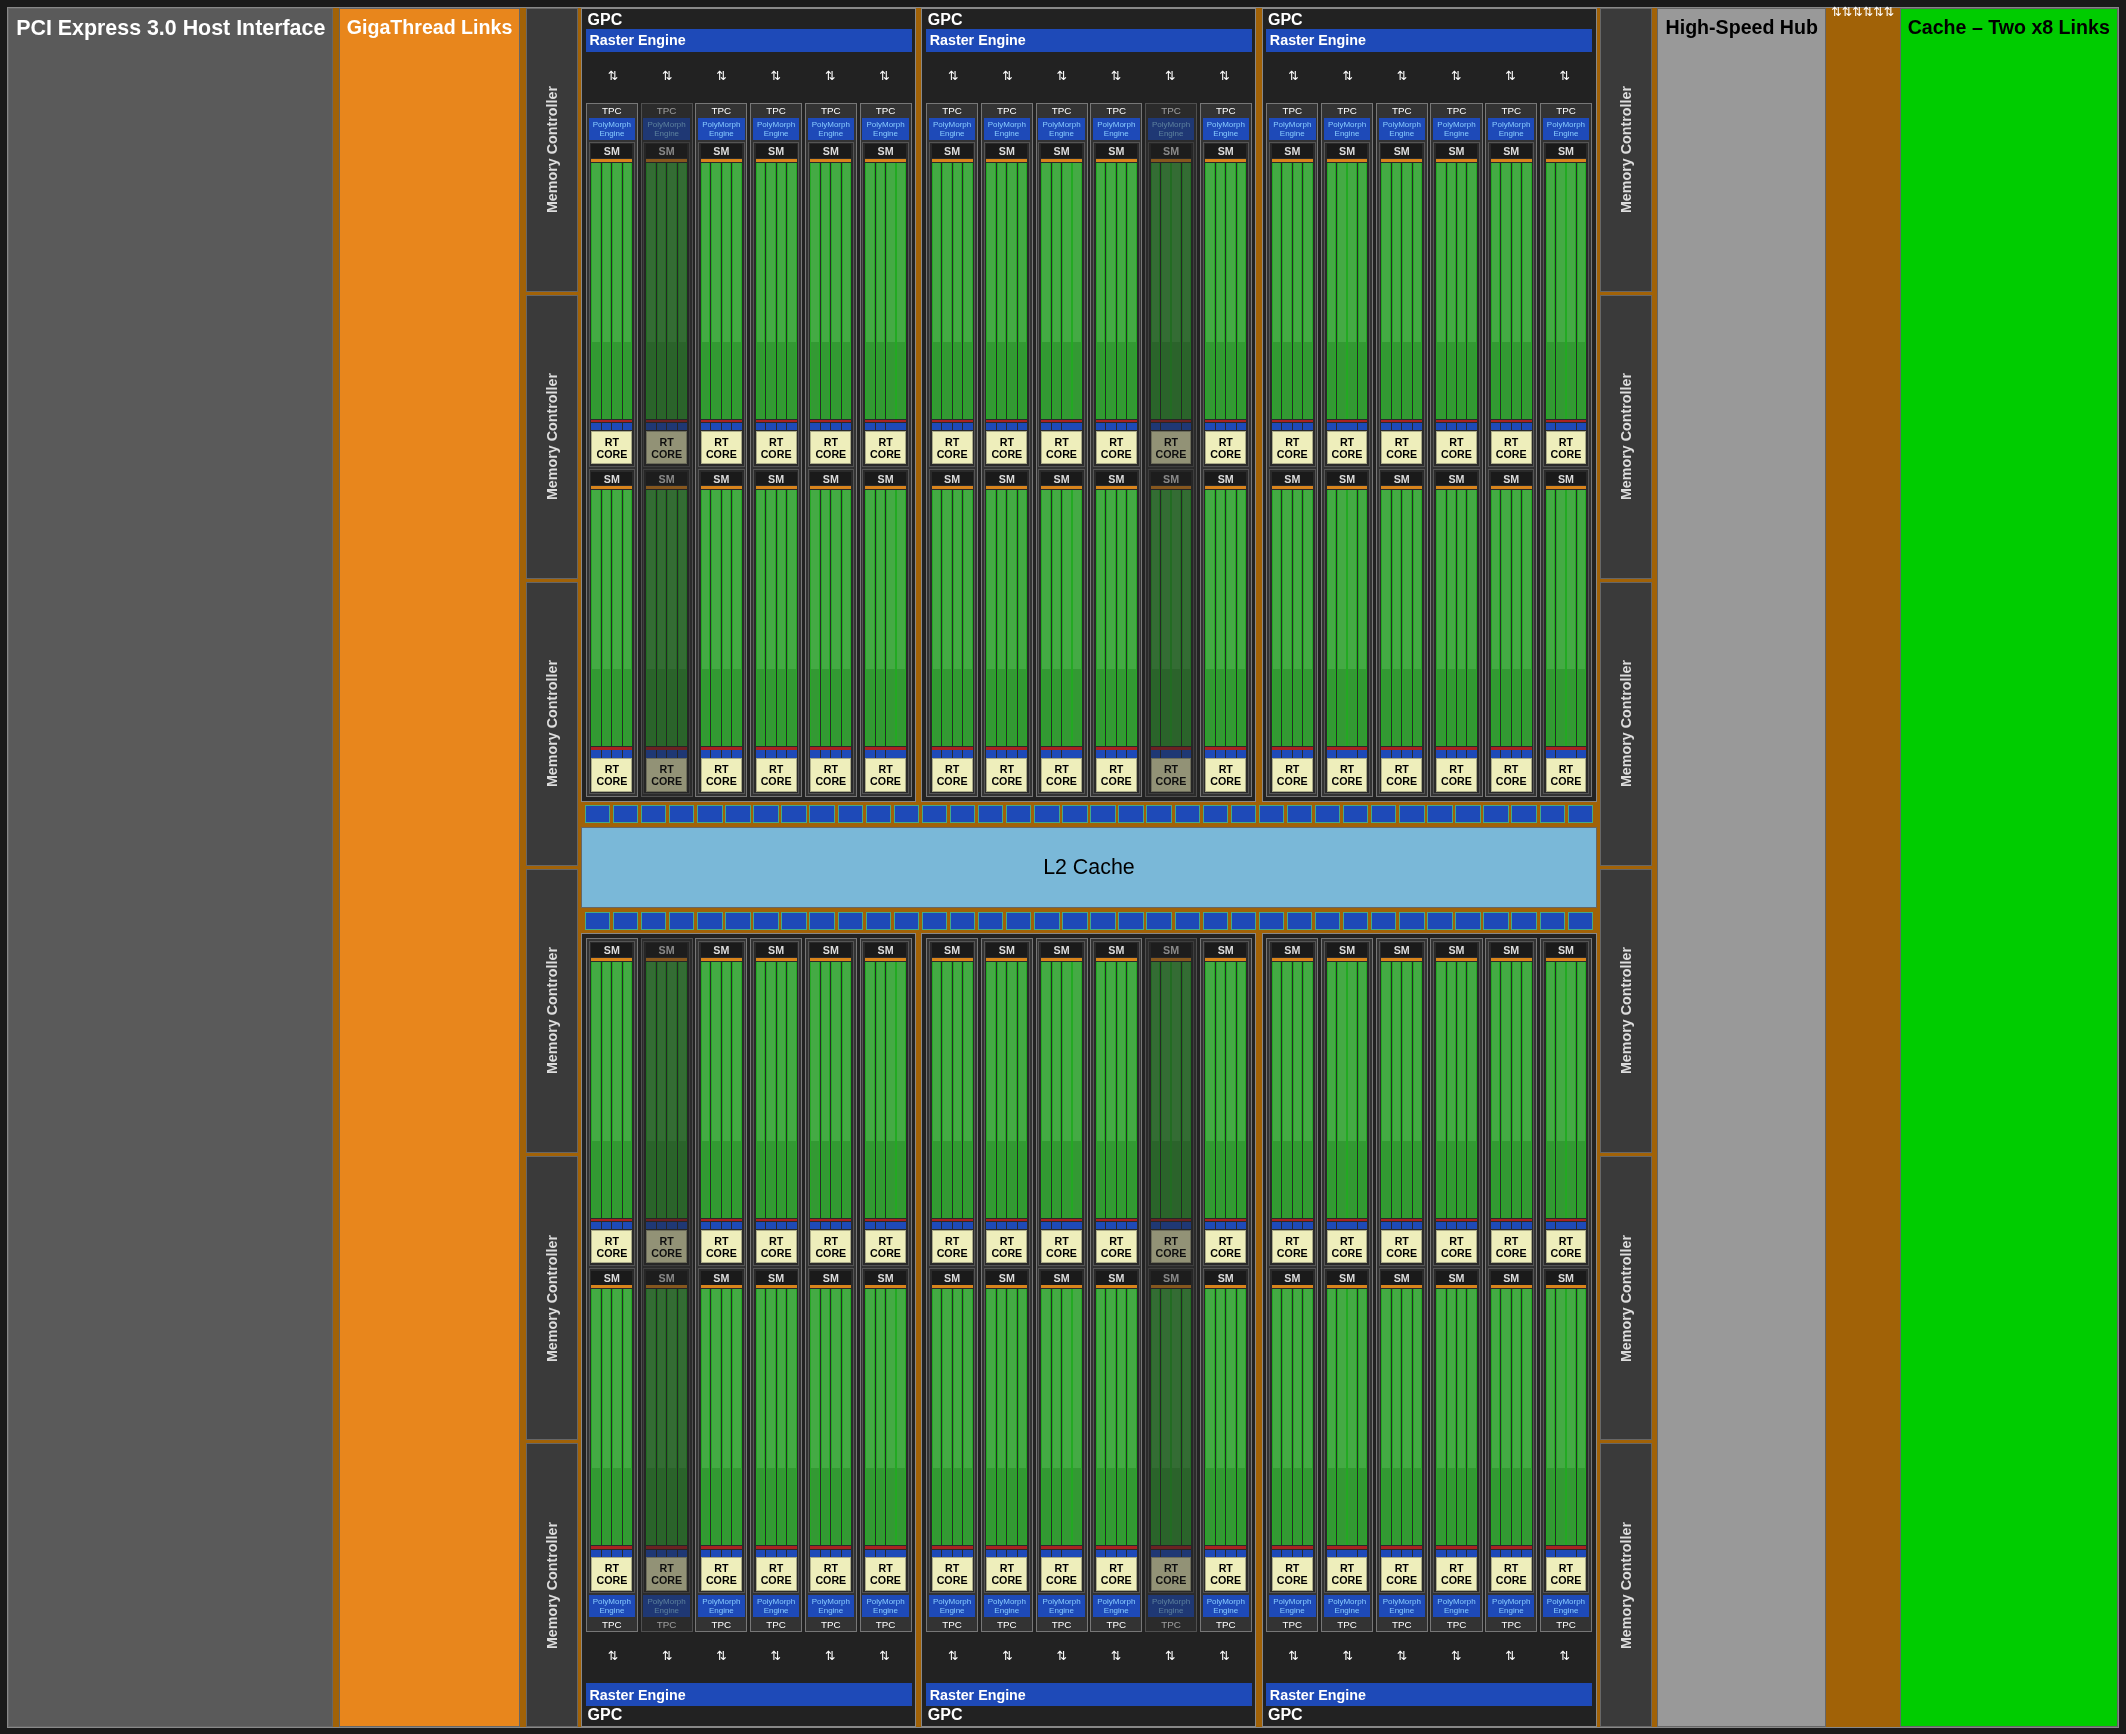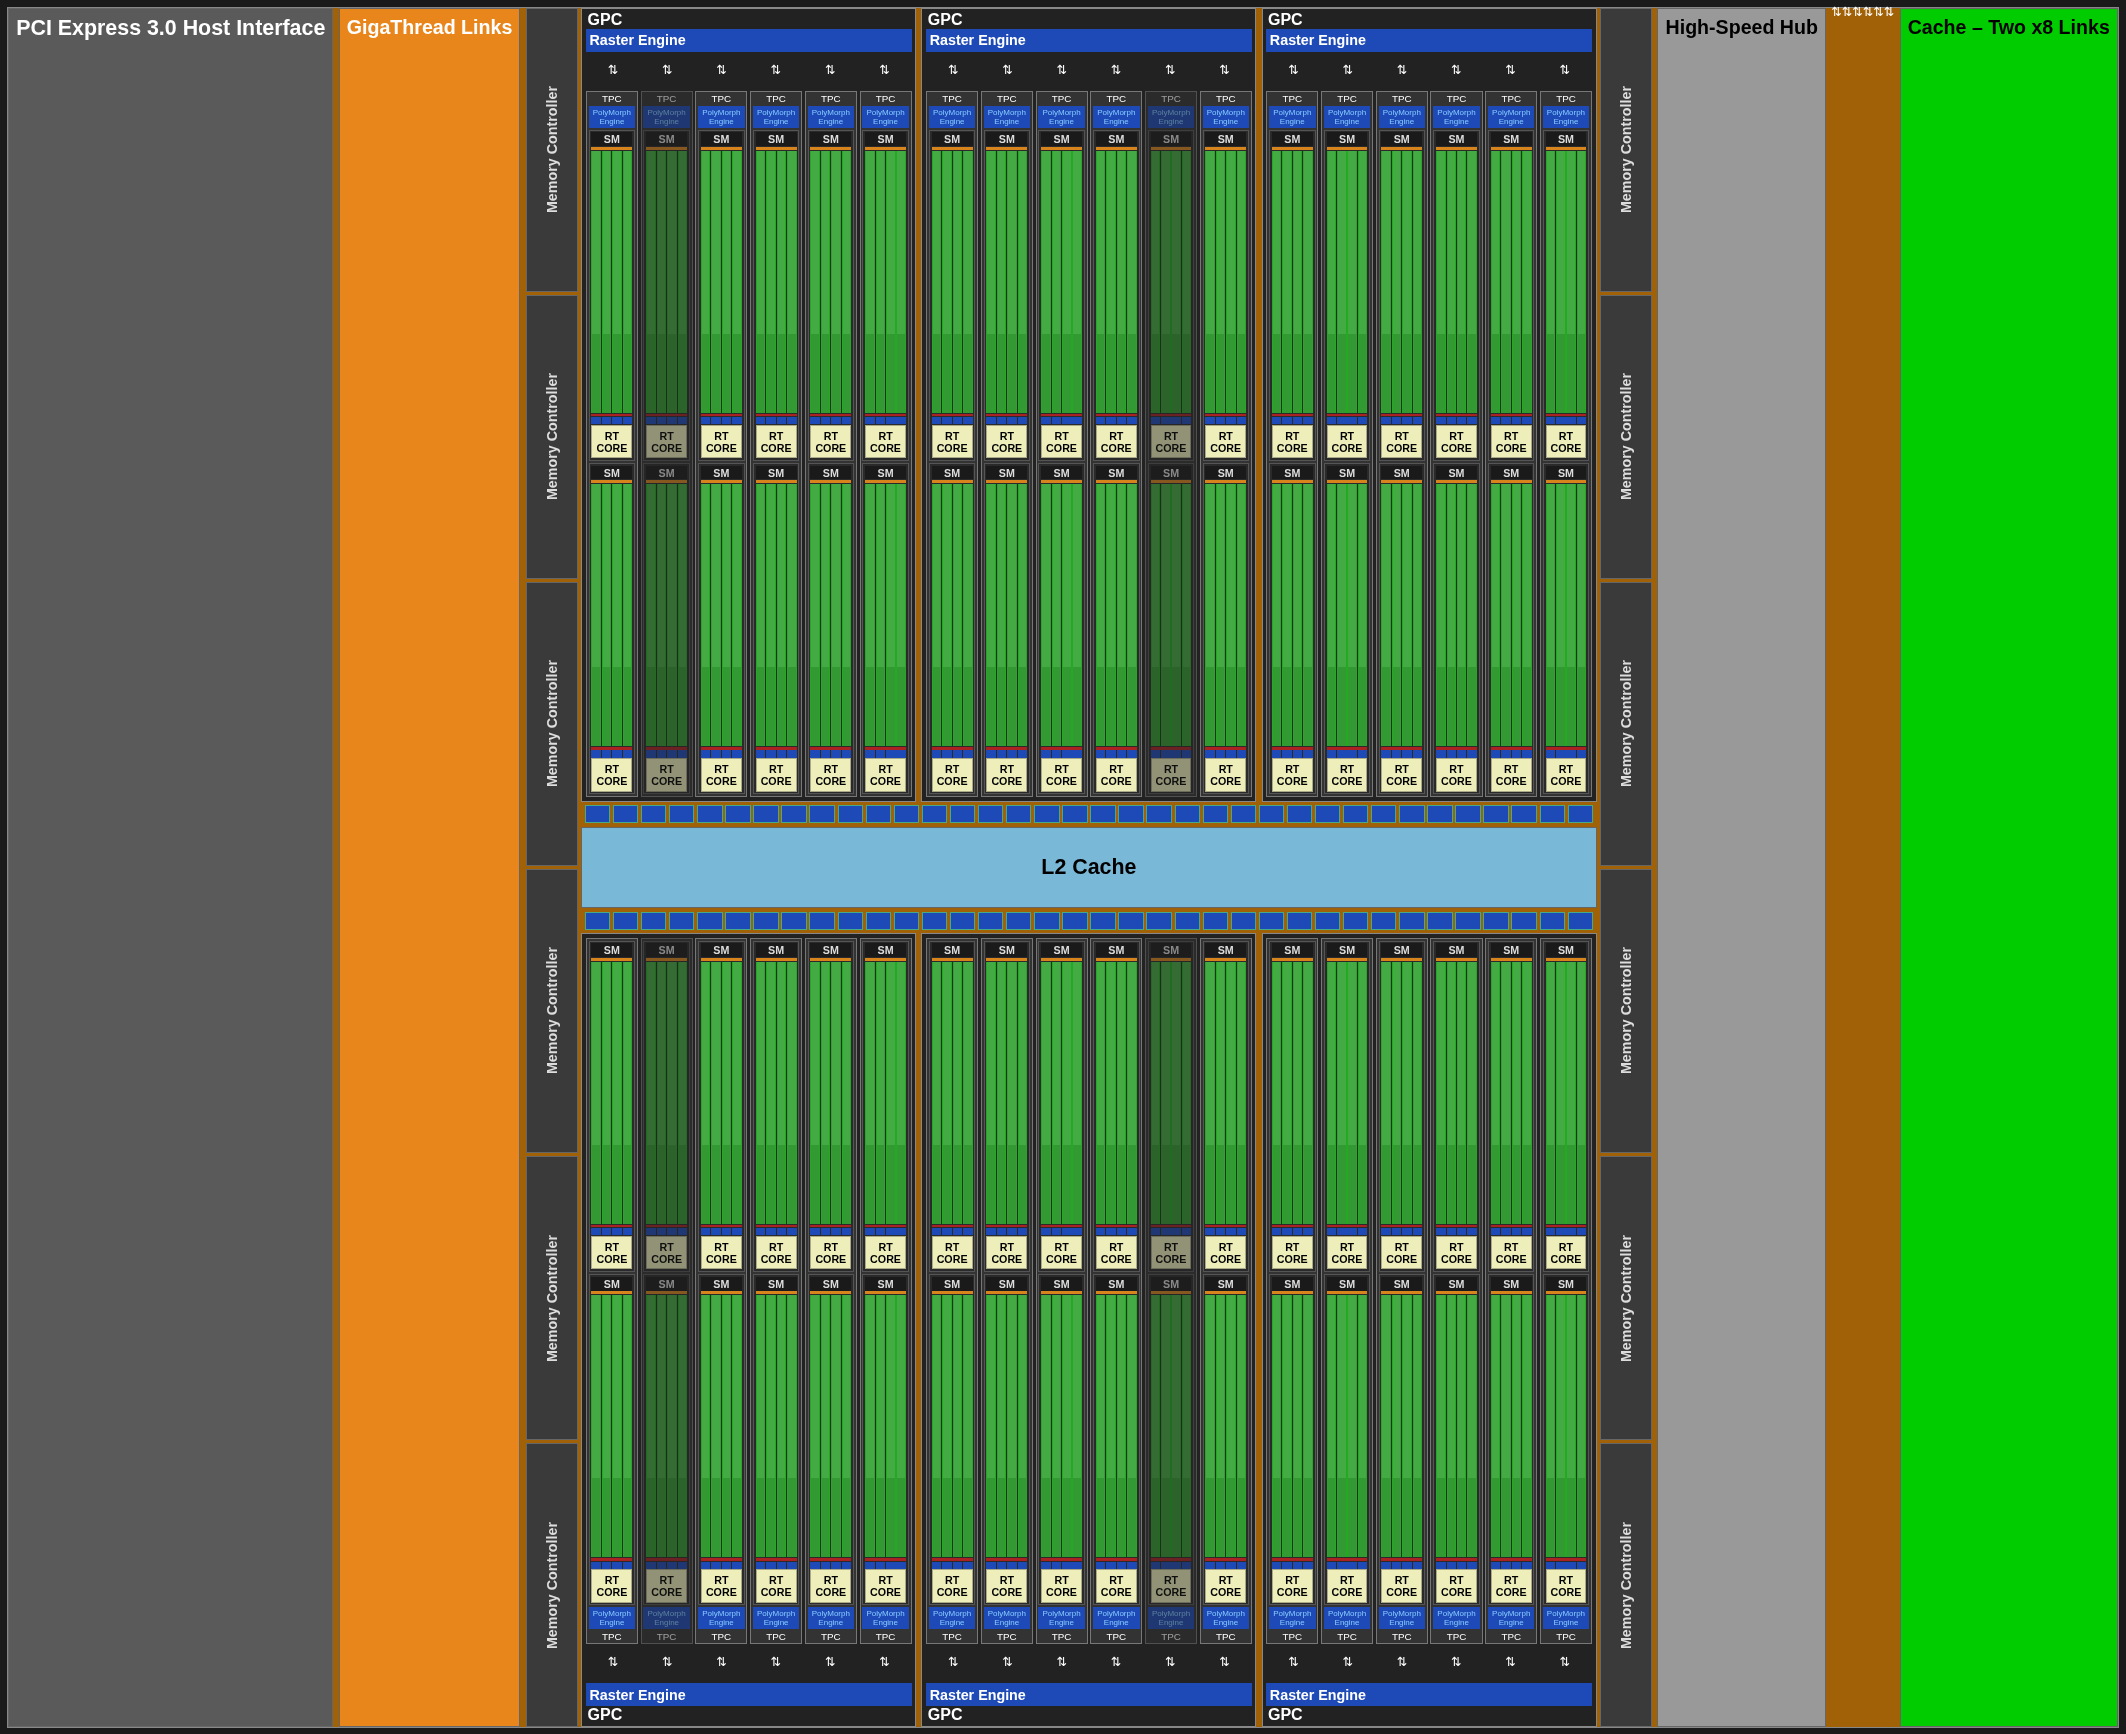--- a/index.html
+++ b/index.html
@@ -12,22 +12,22 @@
 .nv{background:#0c0;color:#000;font-size:19.6px}
 .body-row{display:flex;gap:3.6px;flex:1}
 .mc-col{display:flex;flex-direction:column;gap:3.6px;width:52px}
 .mc{flex:1;background:#3a3a3a;border:0.9px solid #666;display:flex;align-items:center;justify-content:center}
 .mc span{writing-mode:vertical-rl;transform:rotate(180deg);color:#ddd;font-size:14.3px;font-weight:bold}
 .core{flex:1;display:flex;flex-direction:column;gap:3.6px}
 .gpc-row{display:flex;gap:5.3px;flex:1}
 .cache-band{display:flex;flex-direction:column;gap:3.6px}
 .rob-row{display:flex;gap:2.7px;height:18px;padding:0 3.6px}
 .rob{flex:1;background:#1e4ab8;border:0.9px solid #4a8}
-.l2{background:#7ab8d8;color:#000;text-align:center;font-weight:bold;font-size:21.4px;padding:27px;border:0.9px solid #666}
-.gpc{flex:1;background:#222;border:1.8px solid #888;padding:3.6px;display:flex;flex-direction:column;gap:14px;position:relative}
+.l2{background:#7ab8d8;color:#000;text-align:center;font-weight:normal;font-size:21.4px;padding:27px;border:0.9px solid #666}
+.gpc{flex:1;background:#222;border:1.8px solid #888;padding:3.6px;display:flex;flex-direction:column;gap:20px;position:relative}
 .gpc-label{position:absolute;top:1.8px;left:5.3px;color:#fff;font-weight:bold;font-size:16px;z-index:2}
 .gpc-label-b{bottom:1.8px;top:auto}
 .raster{background:#1e4ab8;color:#fff;text-align:left;font-weight:bold;font-size:14.3px;padding:3.6px;margin-top:16px}
 .raster-b{margin-top:0;margin-bottom:16px}
 .arrow-row{display:flex;justify-content:space-around;height:10.7px}
 .arrow{color:#fff;font-size:12.5px;line-height:9px}
 .tpc-row{display:flex;gap:2.7px;flex:1}
 .tpc{flex:1;background:#333;border:0.9px solid #777;display:flex;flex-direction:column;gap:1.8px;padding:1.8px}
 .tpc-h{color:#fff;text-align:center;font-size:9.8px;font-weight:normal}
 .poly{background:#1e4ab8;color:#8cf;text-align:center;font-size:8px;padding:1.8px}

